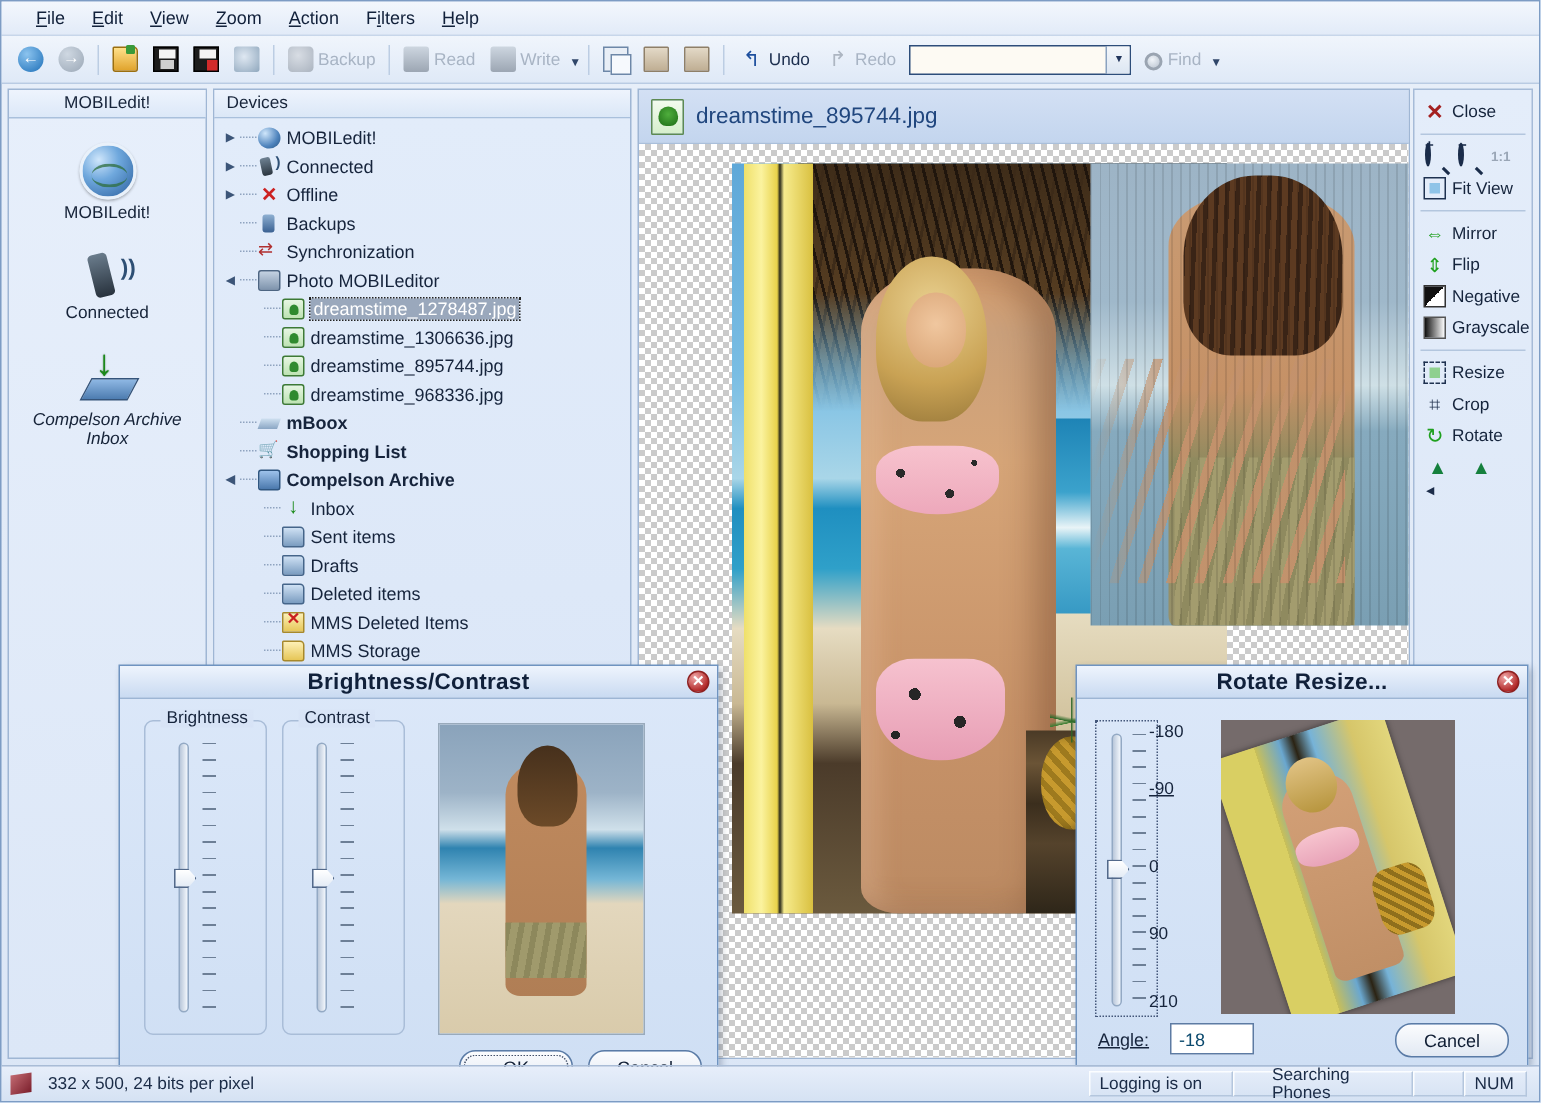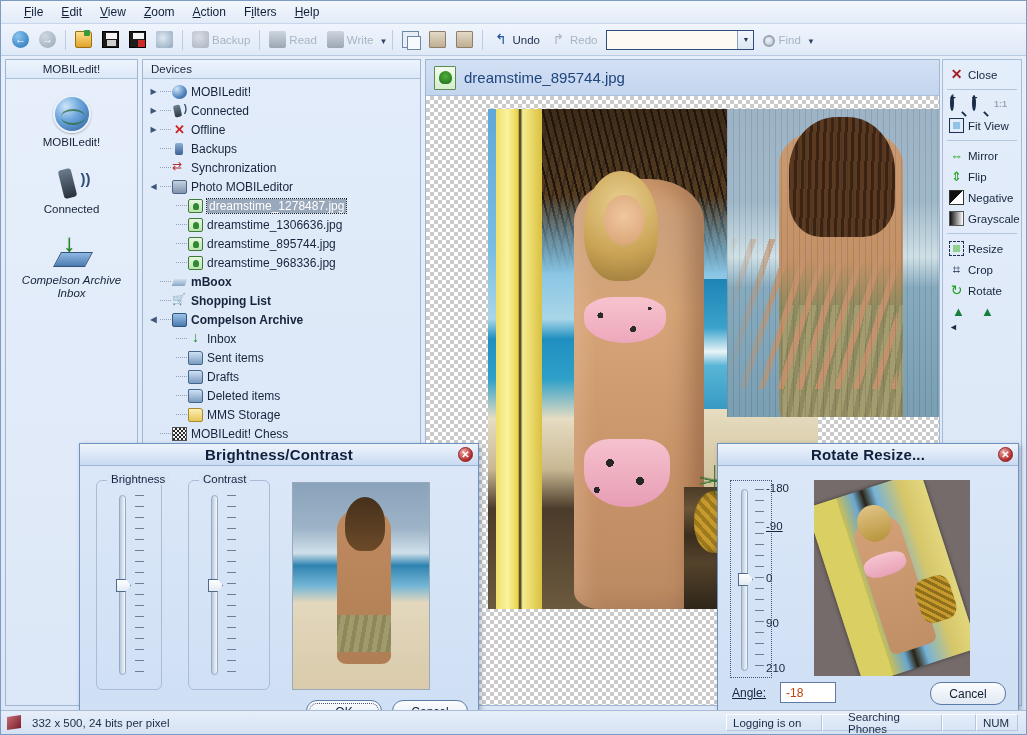--- a/index.html
+++ b/index.html
@@ -478,21 +478,21 @@
   }
   .rot-hair { position:absolute; left:36%; top:9%; width:28%; height:20%;
     background: linear-gradient(#e0c283,#b8963f); border-radius:50%; }
   .rot-top { position:absolute; left:30%; top:36%; width:36%; height:12%;
     background: linear-gradient(#f6c3ce,#e8a3b8); border-radius:40%; }
   .rot-fruit { position:absolute; right:6%; top:56%; width:30%; height:24%;
     background: repeating-linear-gradient(45deg,#c79a2e 0 3px,#8f6f1c 3px 6px); border-radius:30%; }
 
   .field {
     height:21px; background:#fff; border:1px solid #5d7ba3;
-    display:flex; align-items:center; padding:0 5px; font-size:12px; color:#c2410c;
+    display:flex; align-items:center; padding:0 5px; font-size:12px; color:#0c4a6e;
   }
 </style>
 </head>
 <body>
 
 <div id="app">
 
   <div id="menubar">
     <div class="menu-item"><u>F</u>ile</div>
     <div class="menu-item"><u>E</u>dit</div>
@@ -689,20 +689,27 @@
           <span class="tdash"></span>
           <span class="ticon ti-folder"></span>
           <span class="tlabel">Drafts</span>
         </div>
         <div class="tnode">
           <span style="width: 16px; flex: 0 0 auto;"></span>
           <span class="tw"></span>
           <span class="tdash"></span>
           <span class="ticon ti-folder"></span>
           <span class="tlabel">Deleted items</span>
+        </div>
+        <div class="tnode">
+          <span style="width: 16px; flex: 0 0 auto;"></span>
+          <span class="tw"></span>
+          <span class="tdash"></span>
+          <span class="ticon ti-mmsdel"></span>
+          <span class="tlabel">MMS Deleted Items</span>
         </div>
         <div class="tnode">
           <span style="width: 16px; flex: 0 0 auto;"></span>
           <span class="tw"></span>
           <span class="tdash"></span>
           <span class="ticon ti-folderY"></span>
           <span class="tlabel">MMS Storage</span>
         </div>
         <div class="tnode">
           <span class="tw"></span>
@@ -799,21 +806,21 @@
     <div class="rp-chev">◄</div>
   </div>
 
   <div class="dialog" id="dlg-bc" style="left:78px; top:442px; width:400px; height:276px;">
     <div class="dlg-title">
       <span class="t">Brightness/Contrast</span>
       <div class="dlg-close">✕</div>
     </div>
     <div class="dlg-body" style="height:254px;">
 
-      <div class="groupbox" style="left:16px; top:14px; width:66px; height:210px;">
+      <div class="groupbox" style="left:16px; top:14px; width:82px; height:210px;">
         <div class="gl">Brightness</div>
         <div class="vslider" style="left:22px; top:14px; width:28px; height:180px;">
           <div class="track"></div>
           <div class="ticks"></div>
           <div class="thumb" style="top:84px;"></div>
         </div>
       </div>
 
       <div class="groupbox" style="left:108px; top:14px; width:82px; height:210px;">
         <div class="gl">Contrast</div>

